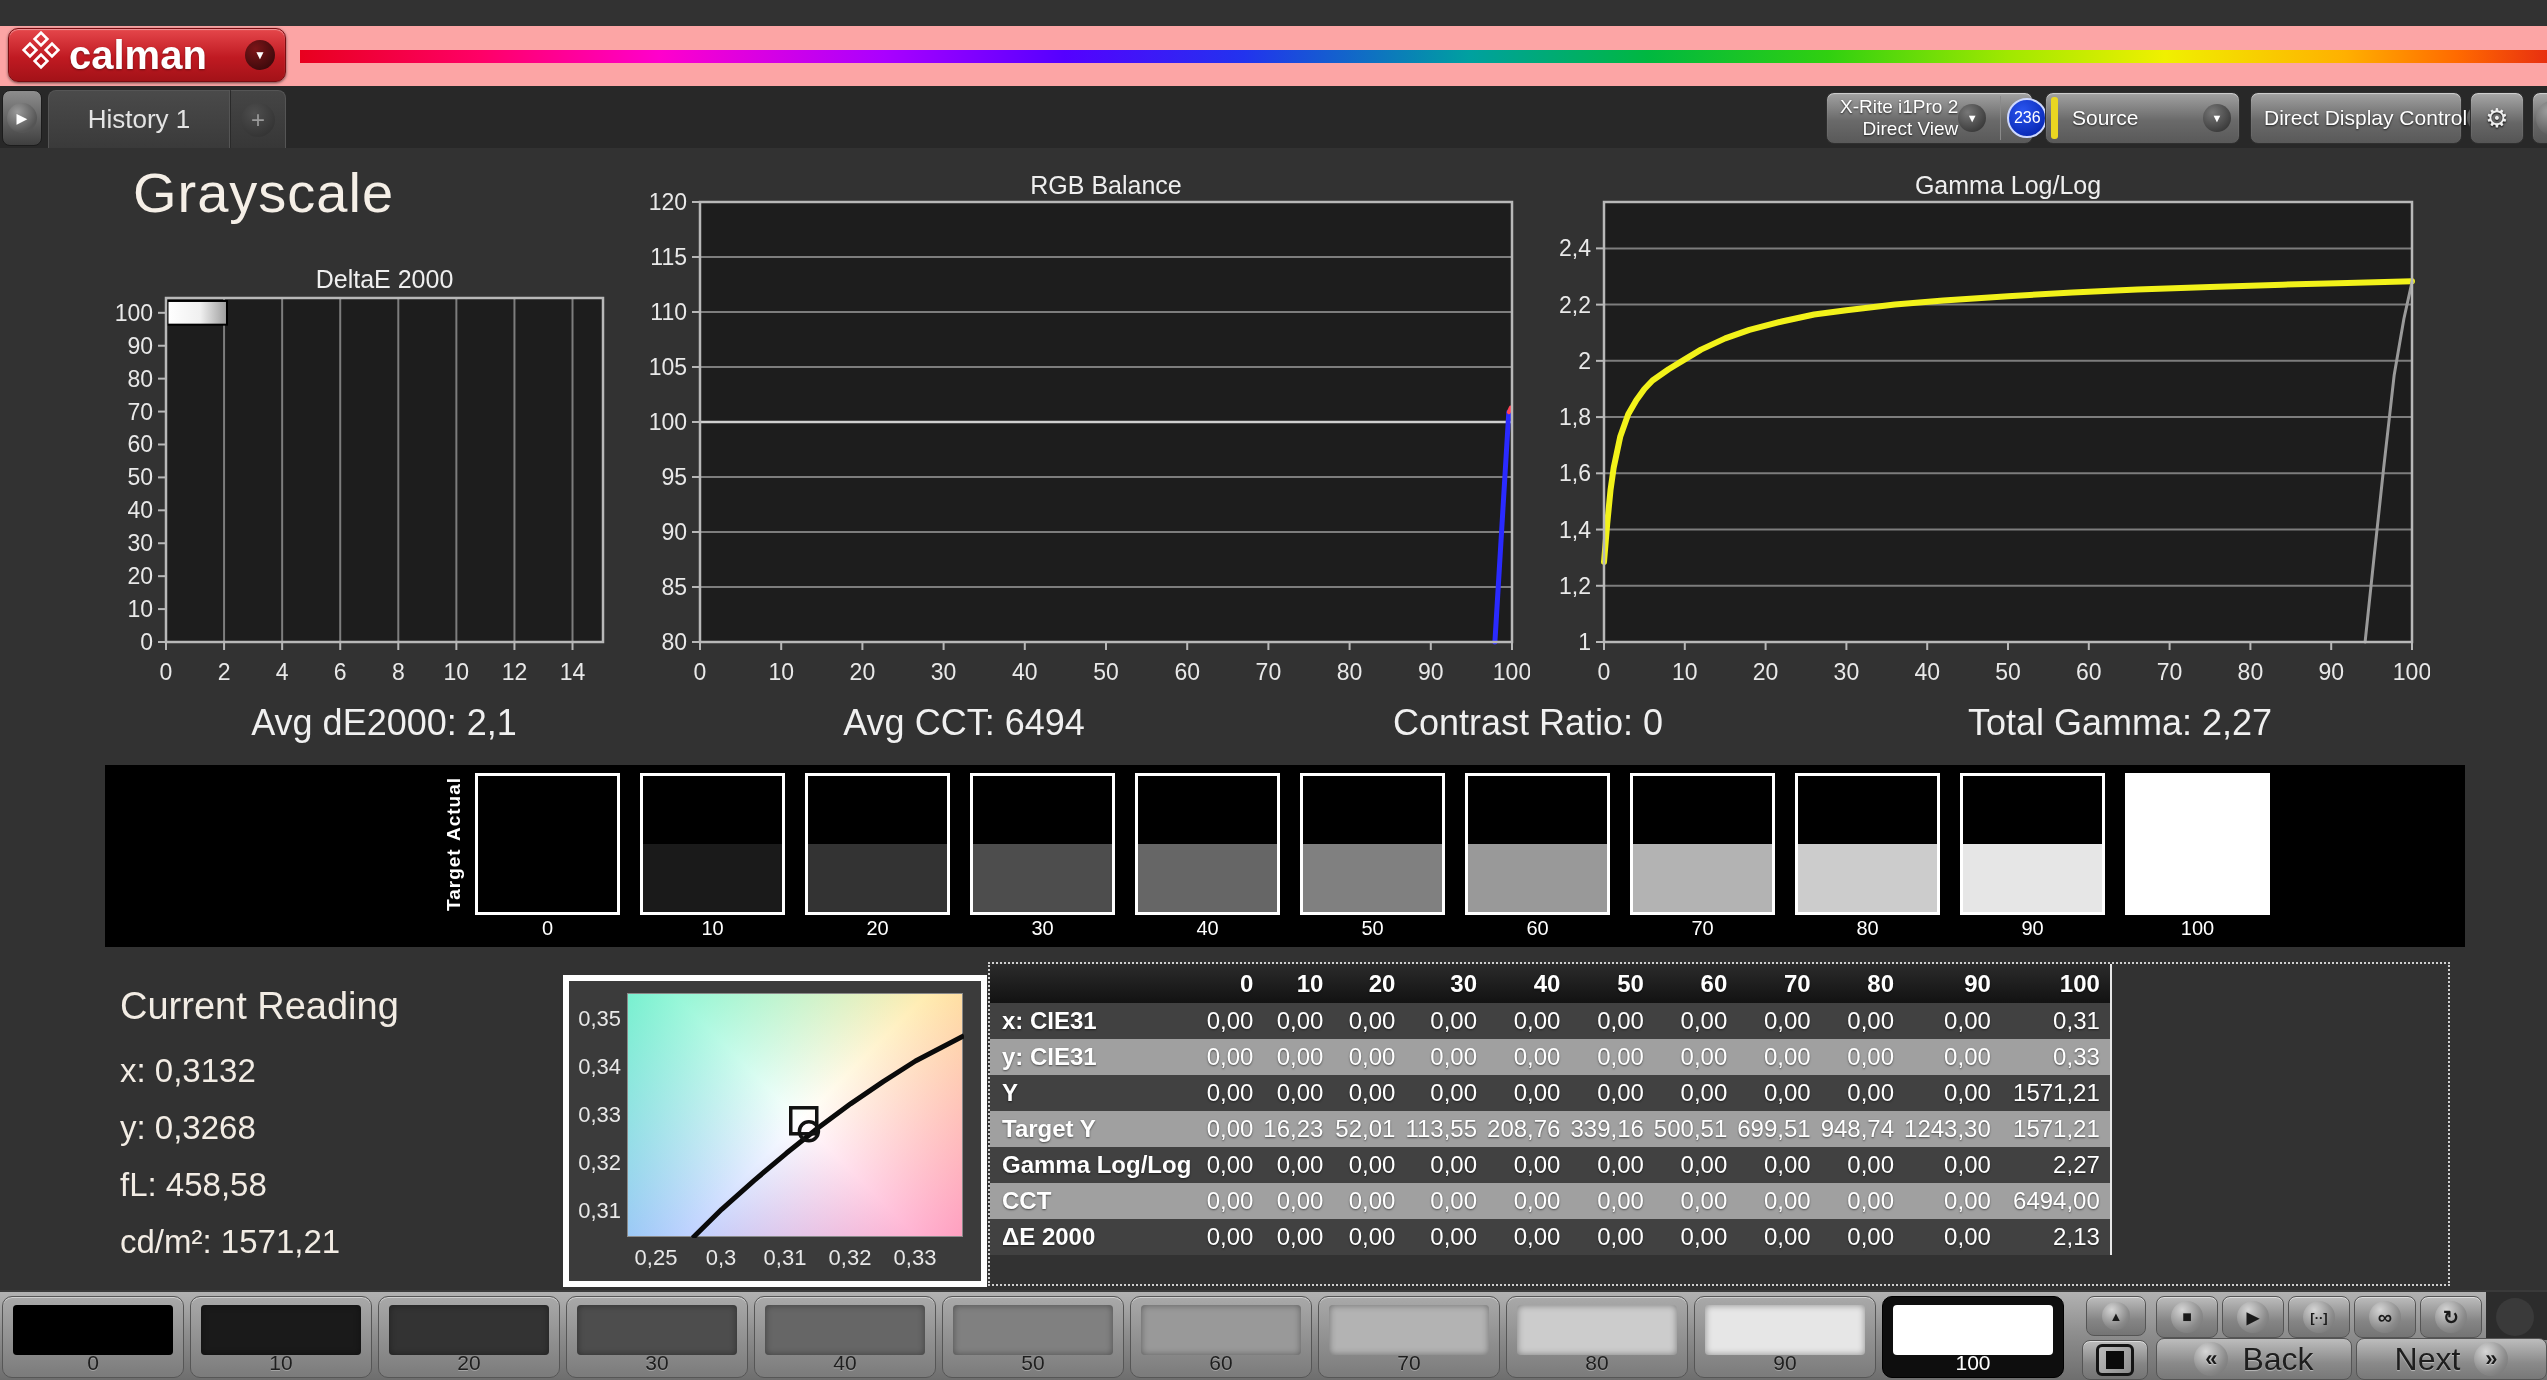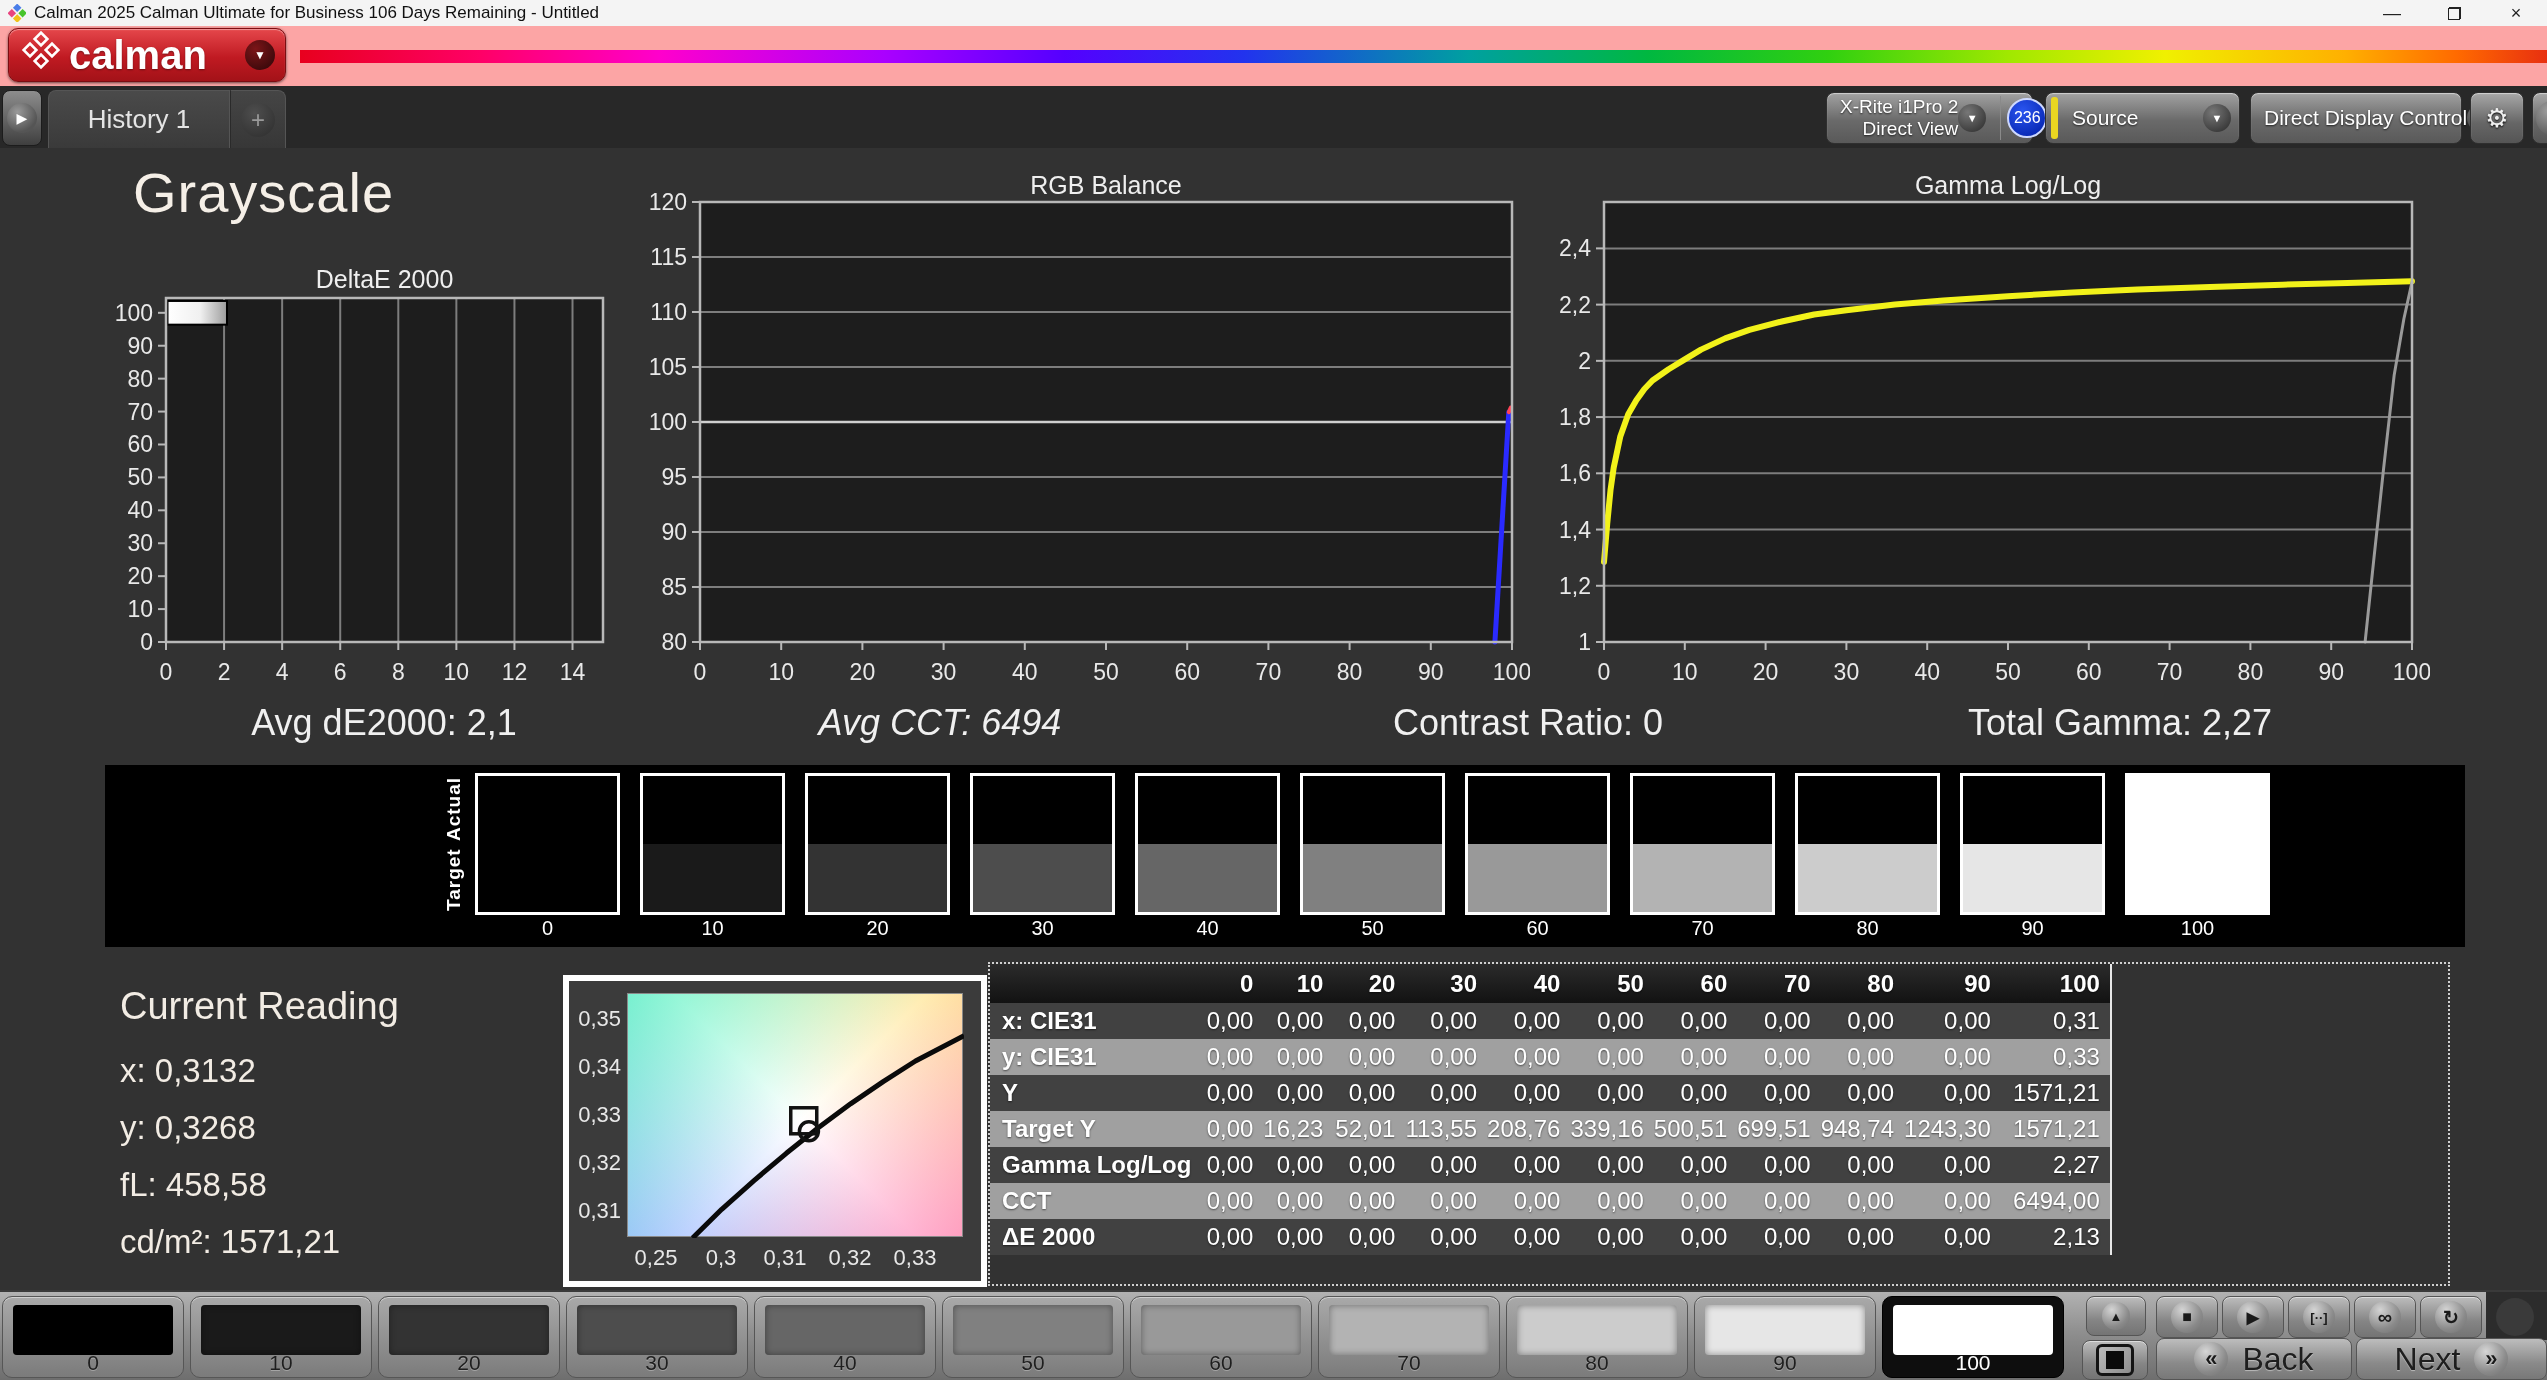--- a/index.html
+++ b/index.html
@@ -140,38 +140,20 @@
   .cornerdark{position:absolute;left:2486px;top:0;width:61px;height:48px;background:#2c2c2c;}
   .cornerdark::after{content:"";position:absolute;left:10px;top:6px;width:38px;height:38px;border-radius:50%;background:#3a3a3a;}
 
   svg text{font-family:"Liberation Sans",sans-serif;}
 </style>
 </head>
 <body>
 
 <div class="screen">
 
-  <div class="titlebar">
-    <span class="appicon">
-      <svg width="18" height="18" viewBox="0 0 18 18">
-        <rect x="6.2" y="0.8" width="6" height="6" transform="rotate(45 9.2 3.8)" fill="#4a7de8"></rect>
-        <rect x="0.8" y="6.2" width="6" height="6" transform="rotate(45 3.8 9.2)" fill="#e8447f"></rect>
-        <rect x="11.6" y="6.2" width="6" height="6" transform="rotate(45 14.6 9.2)" fill="#48c42a"></rect>
-        <rect x="6.2" y="11.6" width="6" height="6" transform="rotate(45 9.2 14.6)" fill="#f0c11a"></rect>
-      </svg>
-    </span>
-    <span>Calman 2025 Calman Ultimate for Business 106 Days Remaining  - Untitled</span>
-    <div class="wincontrols">
-      <span class="winbtn">—</span>
-      <span class="winbtn">
-          <span class="restore-glyph"></span>
-        </span>
-      <span class="winbtn">×</span>
-    </div>
-  </div>
 
   <div class="brandrow">
     <div class="brandbtn">
       <span>
         <svg width="44" height="44" viewBox="0 0 44 44">
           <g fill="none" stroke="#fff" stroke-width="2.6">
             <rect x="17.5" y="3.5" width="9" height="9" transform="rotate(45 22 8)"></rect>
             <rect x="6.5" y="14.5" width="9" height="9" transform="rotate(45 11 19)"></rect>
             <rect x="28.5" y="14.5" width="9" height="9" transform="rotate(45 33 19)"></rect>
             <rect x="17.5" y="25.5" width="9" height="9" transform="rotate(45 22 30)"></rect>
@@ -401,21 +383,21 @@
         <line x1="66" y1="188.84984025559106" x2="74" y2="188.84984025559106" stroke="#b8b8b8" stroke-width="2"></line>
         <text x="61" y="196.84984025559106" text-anchor="end" font-size="23" fill="#e9e9e9">2</text>
         <line x1="66" y1="132.61980830670916" x2="74" y2="132.61980830670916" stroke="#b8b8b8" stroke-width="2"></line>
         <text x="61" y="140.61980830670916" text-anchor="end" font-size="23" fill="#e9e9e9">2,2</text>
         <line x1="66" y1="76.38977635782749" x2="74" y2="76.38977635782749" stroke="#b8b8b8" stroke-width="2"></line>
         <text x="61" y="84.38977635782749" text-anchor="end" font-size="23" fill="#e9e9e9">2,4</text>
         <text x="478" y="22" text-anchor="middle" font-size="25" fill="#efefef">Gamma Log/Log</text>
       </svg></div>
 
   <span class="stat" style="left:384px;">Avg dE2000: 2,1</span>
-  <span class="stat" style="left:940px;font-style:italic;">Avg CCT: 6494</span>
+  <span class="stat" style="left:964px;">Avg CCT: 6494</span>
   <span class="stat" style="left:1528px;">Contrast Ratio: 0</span>
   <span class="stat" style="left:2120px;">Total Gamma: 2,27</span>
 
   <div class="band">
     <span class="vlabel" style="top:8px;height:71px;">Actual</span>
     <span class="vlabel" style="top:79px;height:71px;">Target</span>
     <div id="swatch-row">
         <div class="swatch" style="left:370px;">
           <div class="half top" style="background:#000000;"></div>
           <div class="half bot" style="background:#000000;"></div>

